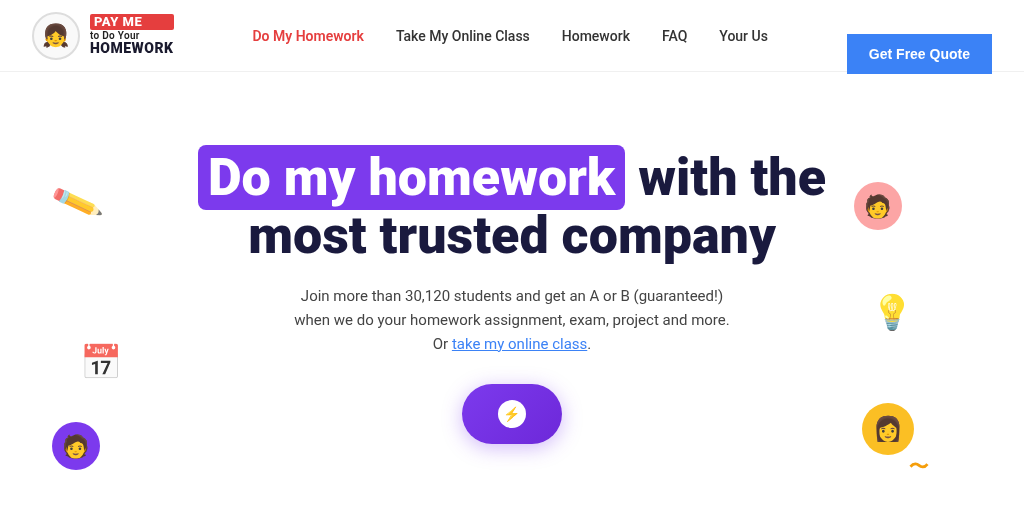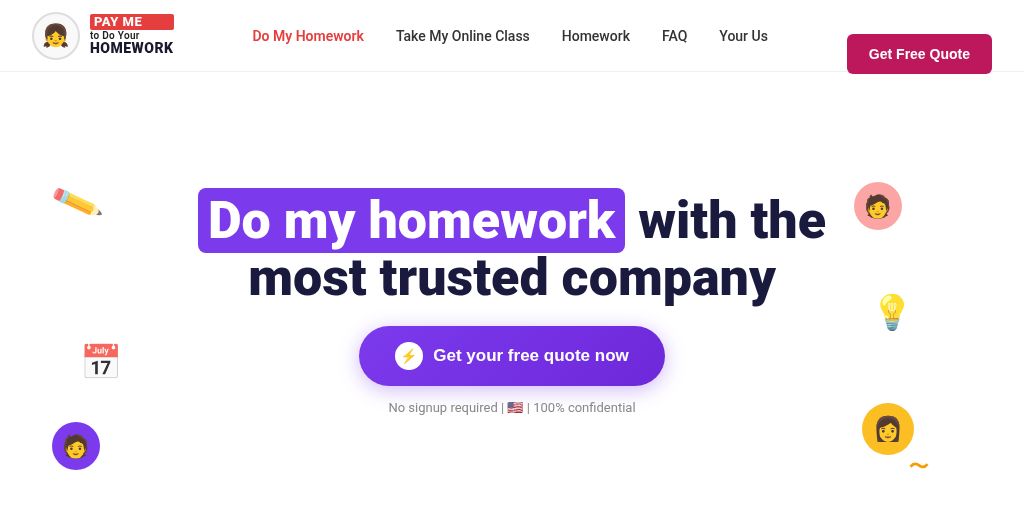--- a/index.html
+++ b/index.html
@@ -90,25 +90,25 @@
       font-weight: 500;
       color: #333;
     }
 
     .nav-links a.active {
       color: #e53e3e;
       font-weight: 600;
     }
 
     .nav-cta {
-      background: #be185d;
+      background: #3b82f6;
       color: #fff;
       border: none;
       padding: 12px 22px;
-      border-radius: 6px;
+      border-radius: 0;
       font-size: 14px;
       font-weight: 600;
       cursor: pointer;
       margin-top: 36px;
     }
 
     
     .hero {
       position: relative;
       display: flex;
@@ -309,21 +309,22 @@
   </div>
   <div class="float-avatar-yellow">
     <span>👩</span>
   </div>
   <span class="float-squiggle">〜</span>
 
   <h1 class="hero-title">
     <span class="highlight">Do my homework</span><span> with the most trusted company</span>
   </h1>
 
+  <p class="hero-subtitle">
+    <span>Join more than 30,120 students and get an A or B (guaranteed!) when we do your homework assignment, exam, project and more. Or </span><a href="#">take my online class</a><span>.</span>
+  </p>
 
   <button class="hero-btn">
     <span class="btn-icon">⚡</span>
-    <span>Get your free quote now</span>
   </button>
 
-  <p class="hero-note">No signup required | 🇺🇸 | 100% confidential</p>
 
 </section>
 
 </body></html>

